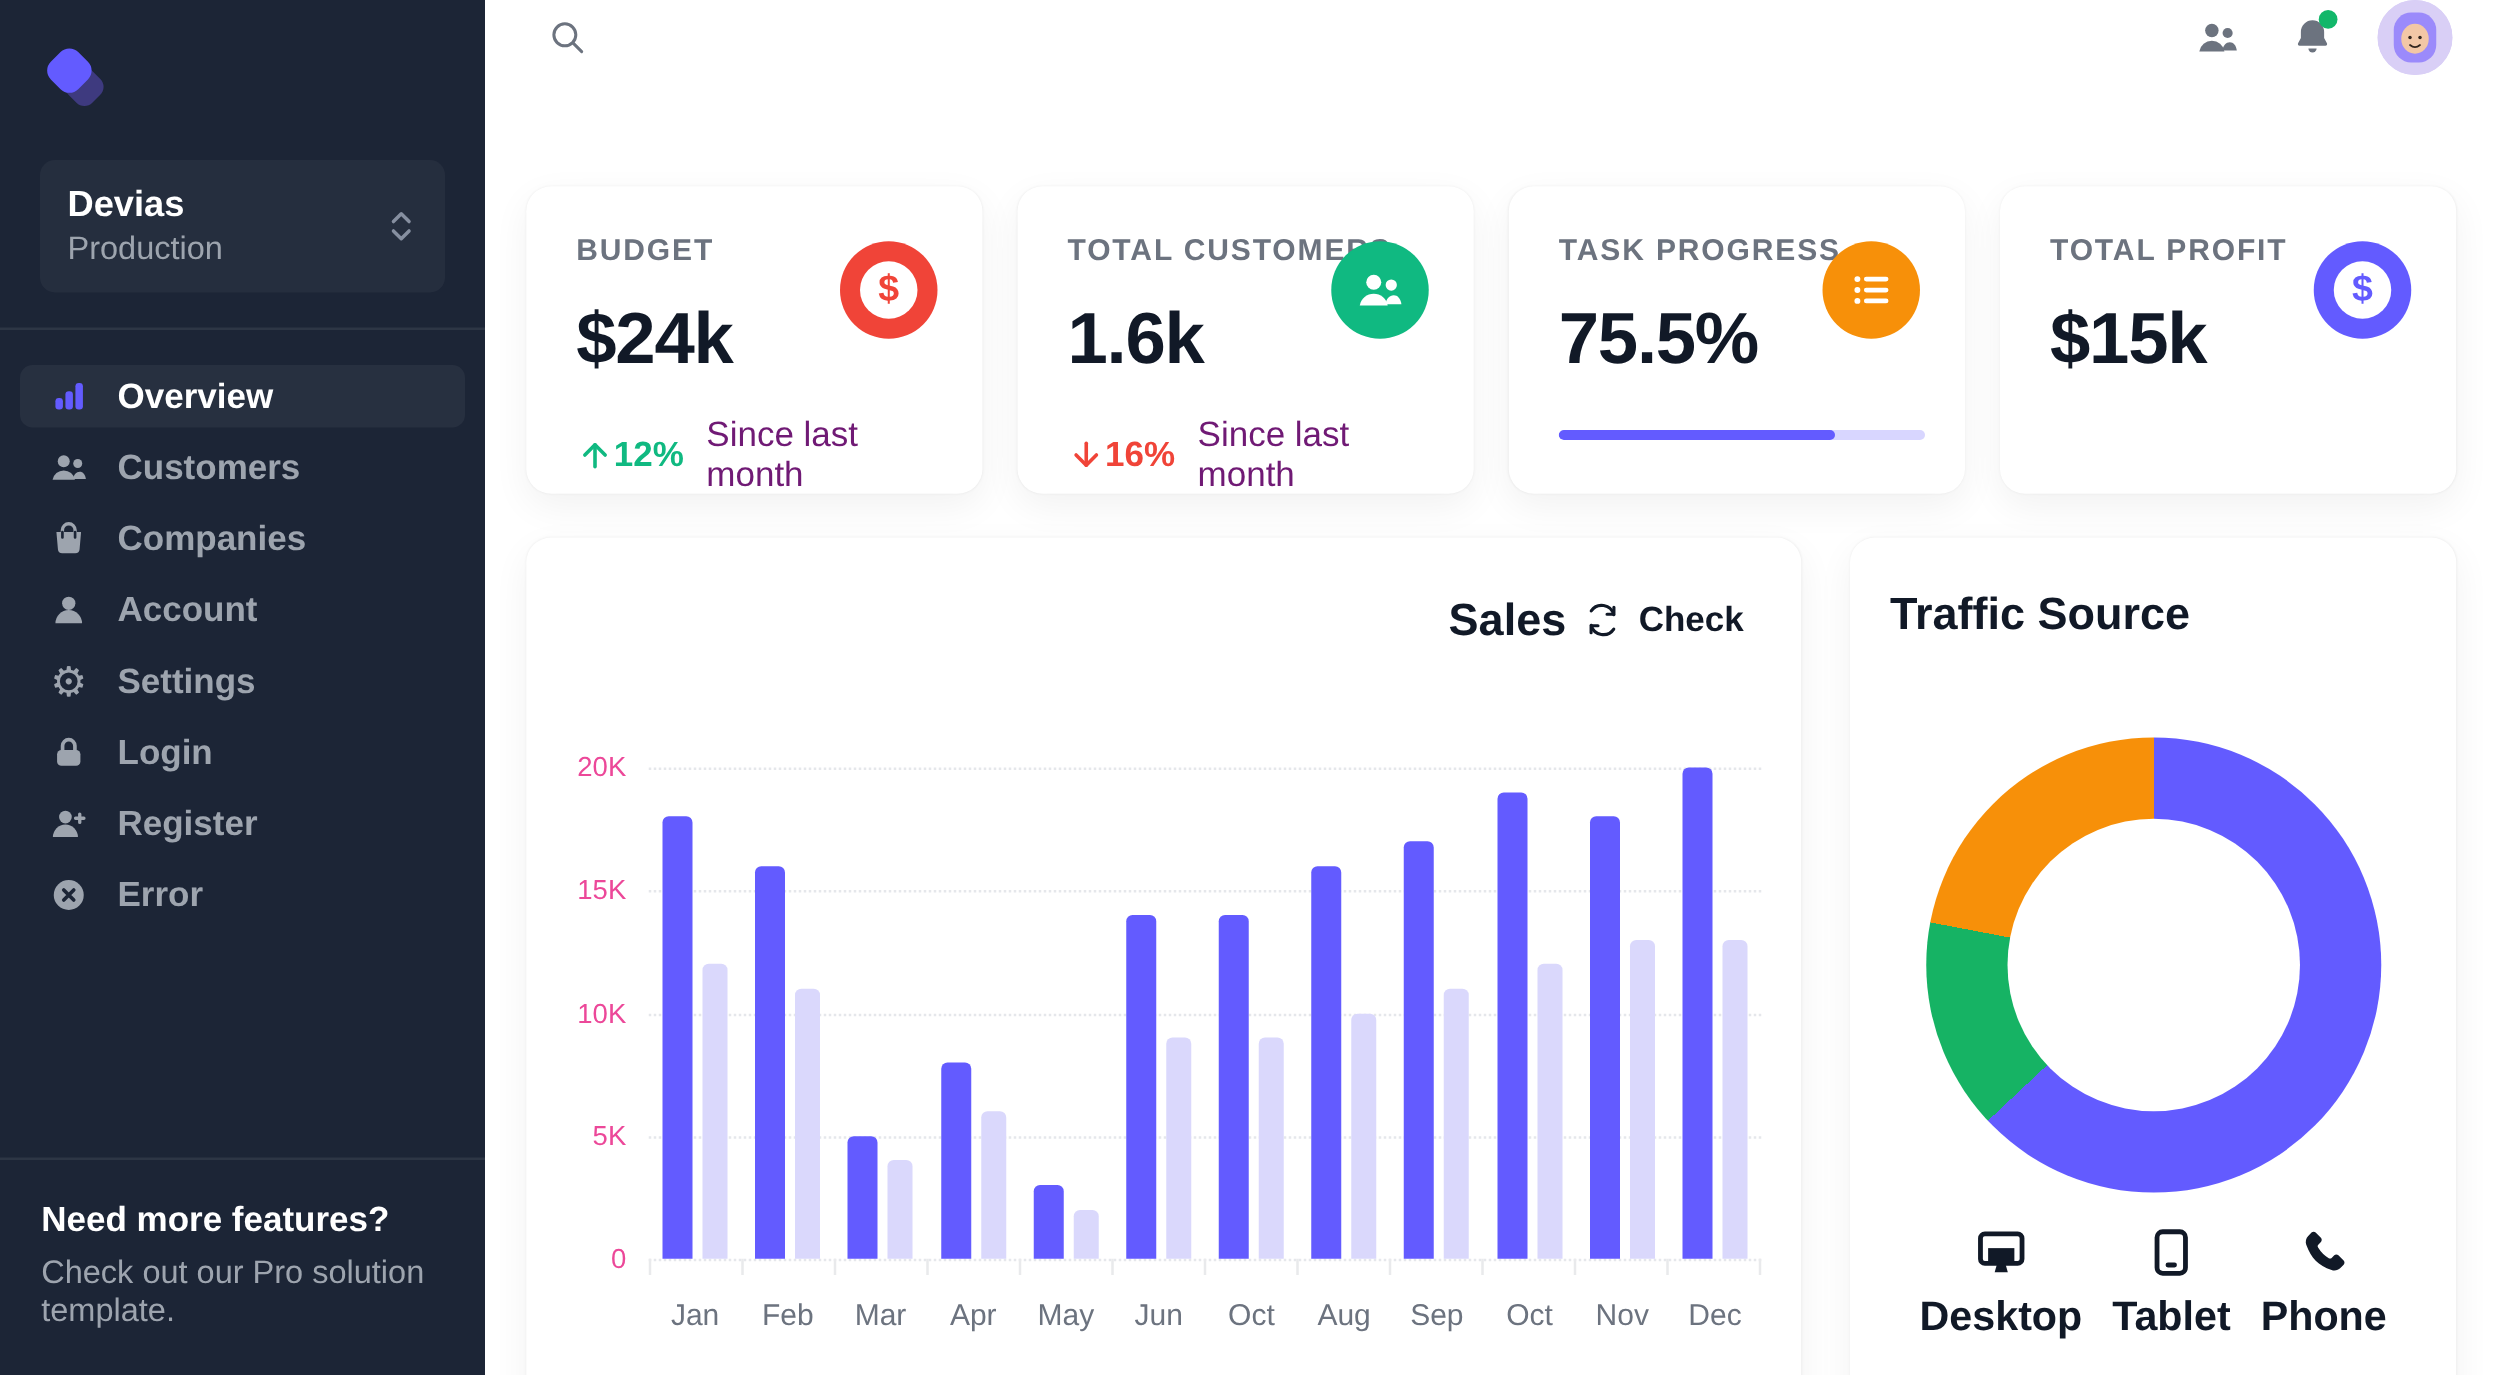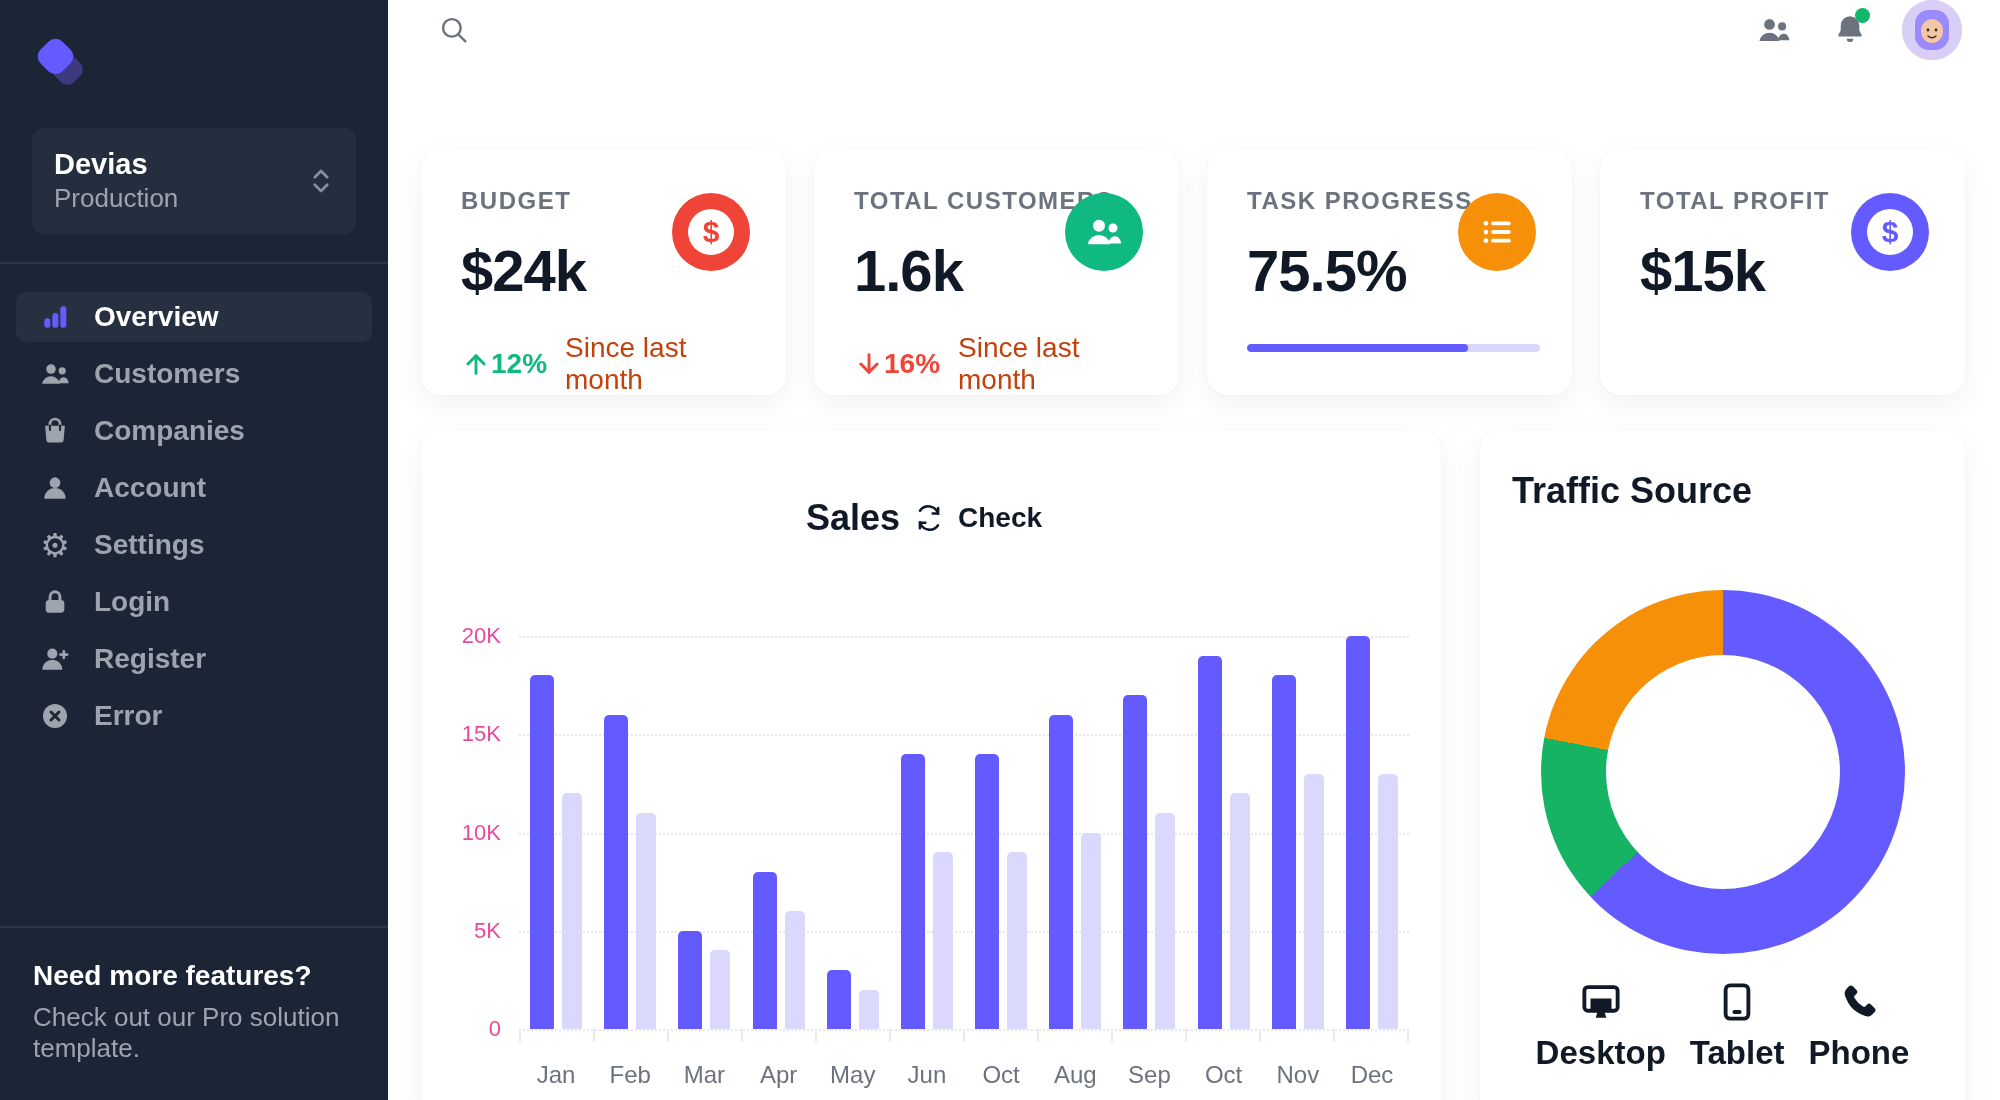--- a/index.html
+++ b/index.html
@@ -44,28 +44,28 @@
   .card { background:#ffffff; border-radius:20px; box-shadow:0 0 2px rgba(0,0,0,0.06), 0 10px 30px rgba(0,0,0,0.055); }
   .stat-card { height:246px; padding:38px 32px 0 40px; position:relative; }
   .stat-label { font-size:24px; font-weight:600; letter-spacing:1.5px; color:#6C737F; }
   .stat-value { font-size:58px; font-weight:700; color:#111927; letter-spacing:-1px; margin-top:22px; }
   .stat-avatar { position:absolute; top:44px; right:36px; width:78px; height:78px; border-radius:50%;
     display:flex; align-items:center; justify-content:center; }
   .dollar-disc { width:46px; height:46px; border-radius:50%; background:#ffffff;
     display:flex; align-items:center; justify-content:center; font-size:30px; font-weight:700; }
   .trend-row { display:flex; align-items:center; margin-top:28px; font-size:28px; }
   .trend-pct { font-weight:600; }
-  .trend-caption { color:#c2410c; margin-left:18px; }
+  .trend-caption { color:#701a75; margin-left:18px; }
   .progress-track { margin-top:40px; height:8px; border-radius:8px; background:rgba(99,91,255,0.25); overflow:hidden; }
   .progress-fill { height:100%; border-radius:8px; background:#635BFF; }
 
   
   .charts-row { display:grid; grid-template-columns:1020px 1fr; gap:39px; margin-top:35px; }
   .sales-card { height:700px; padding:40px 32px 0 32px; }
-  .sales-head { display:flex; align-items:center; justify-content:center;margin-top:22px; }
+  .sales-head { display:flex; align-items:center; justify-content:flex-end; }
   .card-title { font-size:36px; font-weight:700; color:#111927; }
   .sync-btn { display:flex; align-items:center; gap:14px; font-size:28px; font-weight:600; color:#111927;
     background:transparent; border:none; cursor:pointer; padding:10px 14px; border-radius:10px; }
   .chart-wrap { margin-top:92px; display:flex; }
   .y-axis { width:66px; position:relative; height:393px; }
   .y-tick { position:absolute; right:18px; transform:translateY(-50%); font-size:22px; color:#ec4899; }
   .plot { flex:1; position:relative; height:393px; }
   .gridline { position:absolute; left:0; right:0; border-top:2px dotted #E5E7EB; }
   .bars { position:absolute; inset:0; display:flex; }
   .bar-group { flex:1; display:flex; align-items:flex-end; justify-content:center; gap:8px; }

